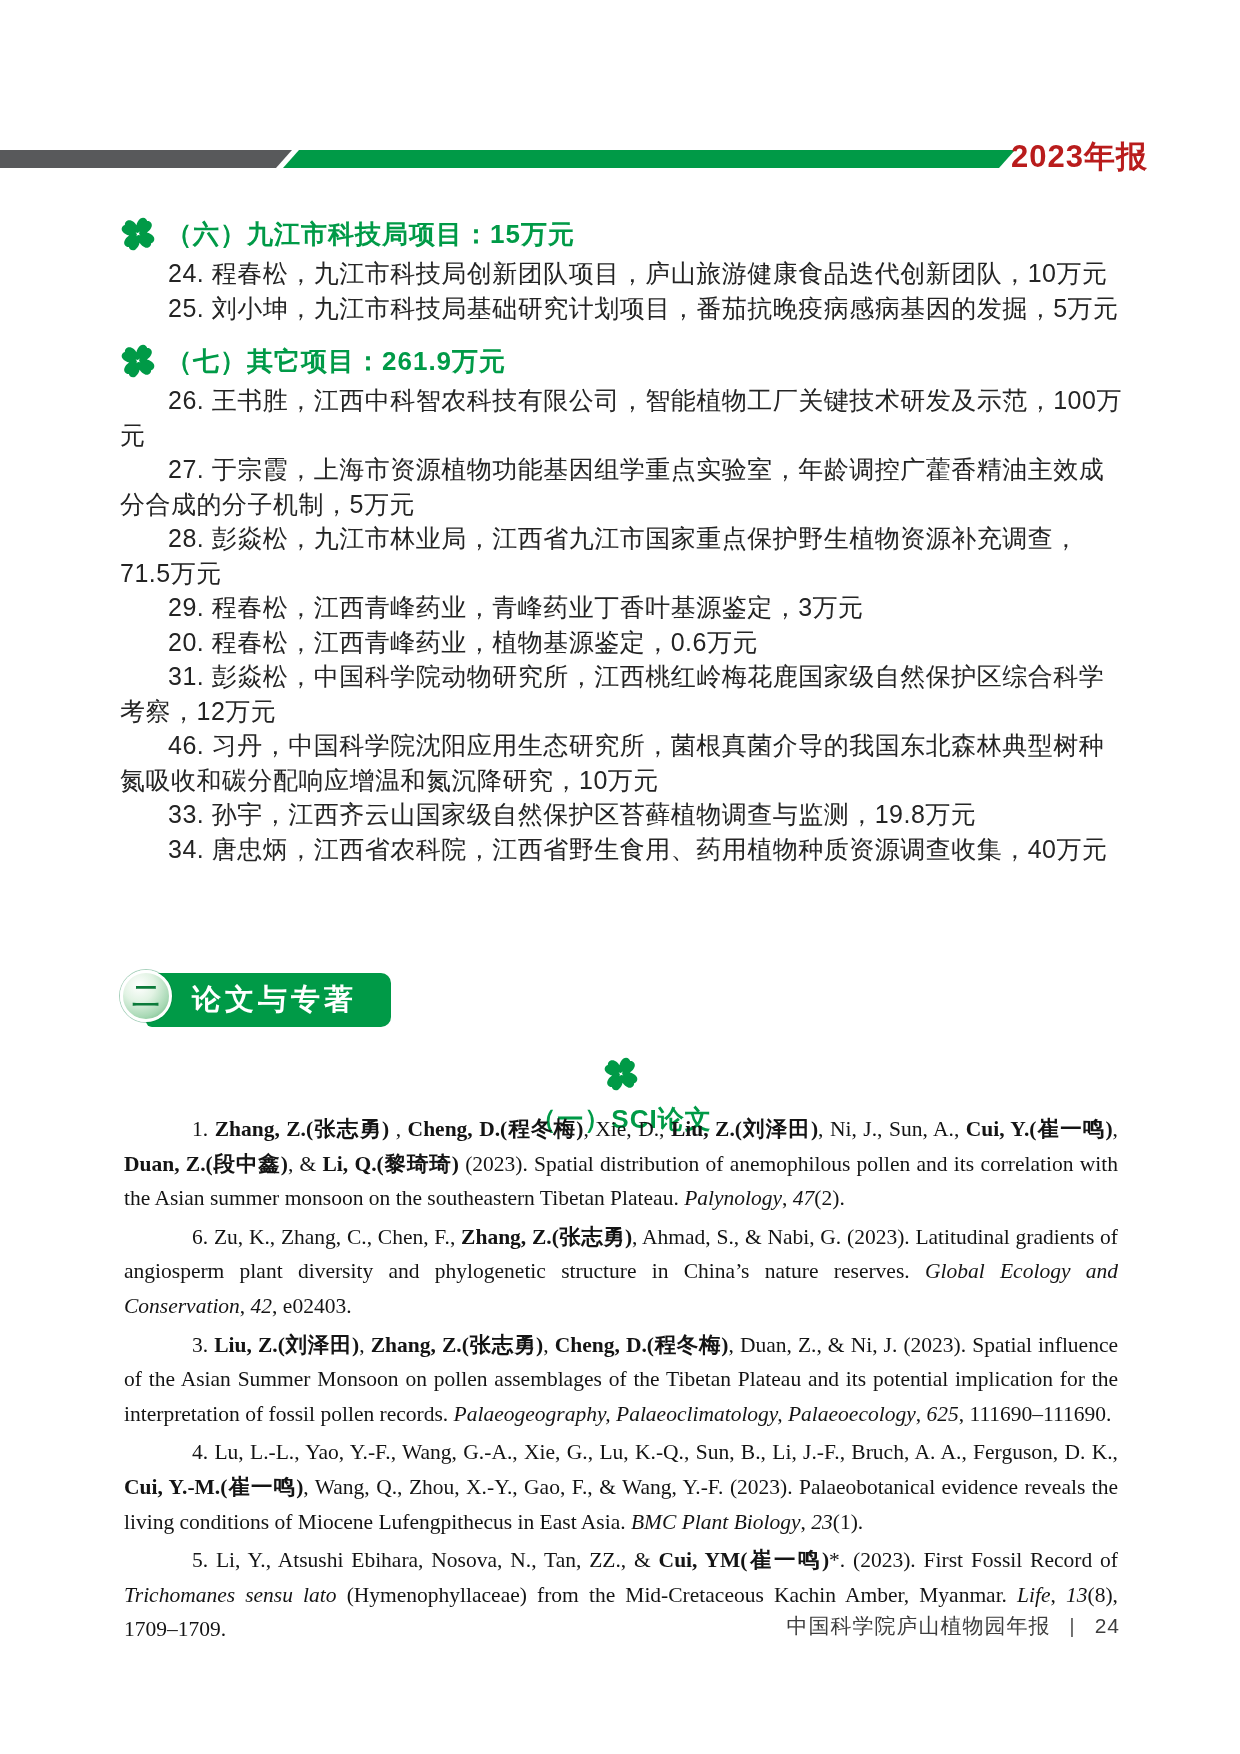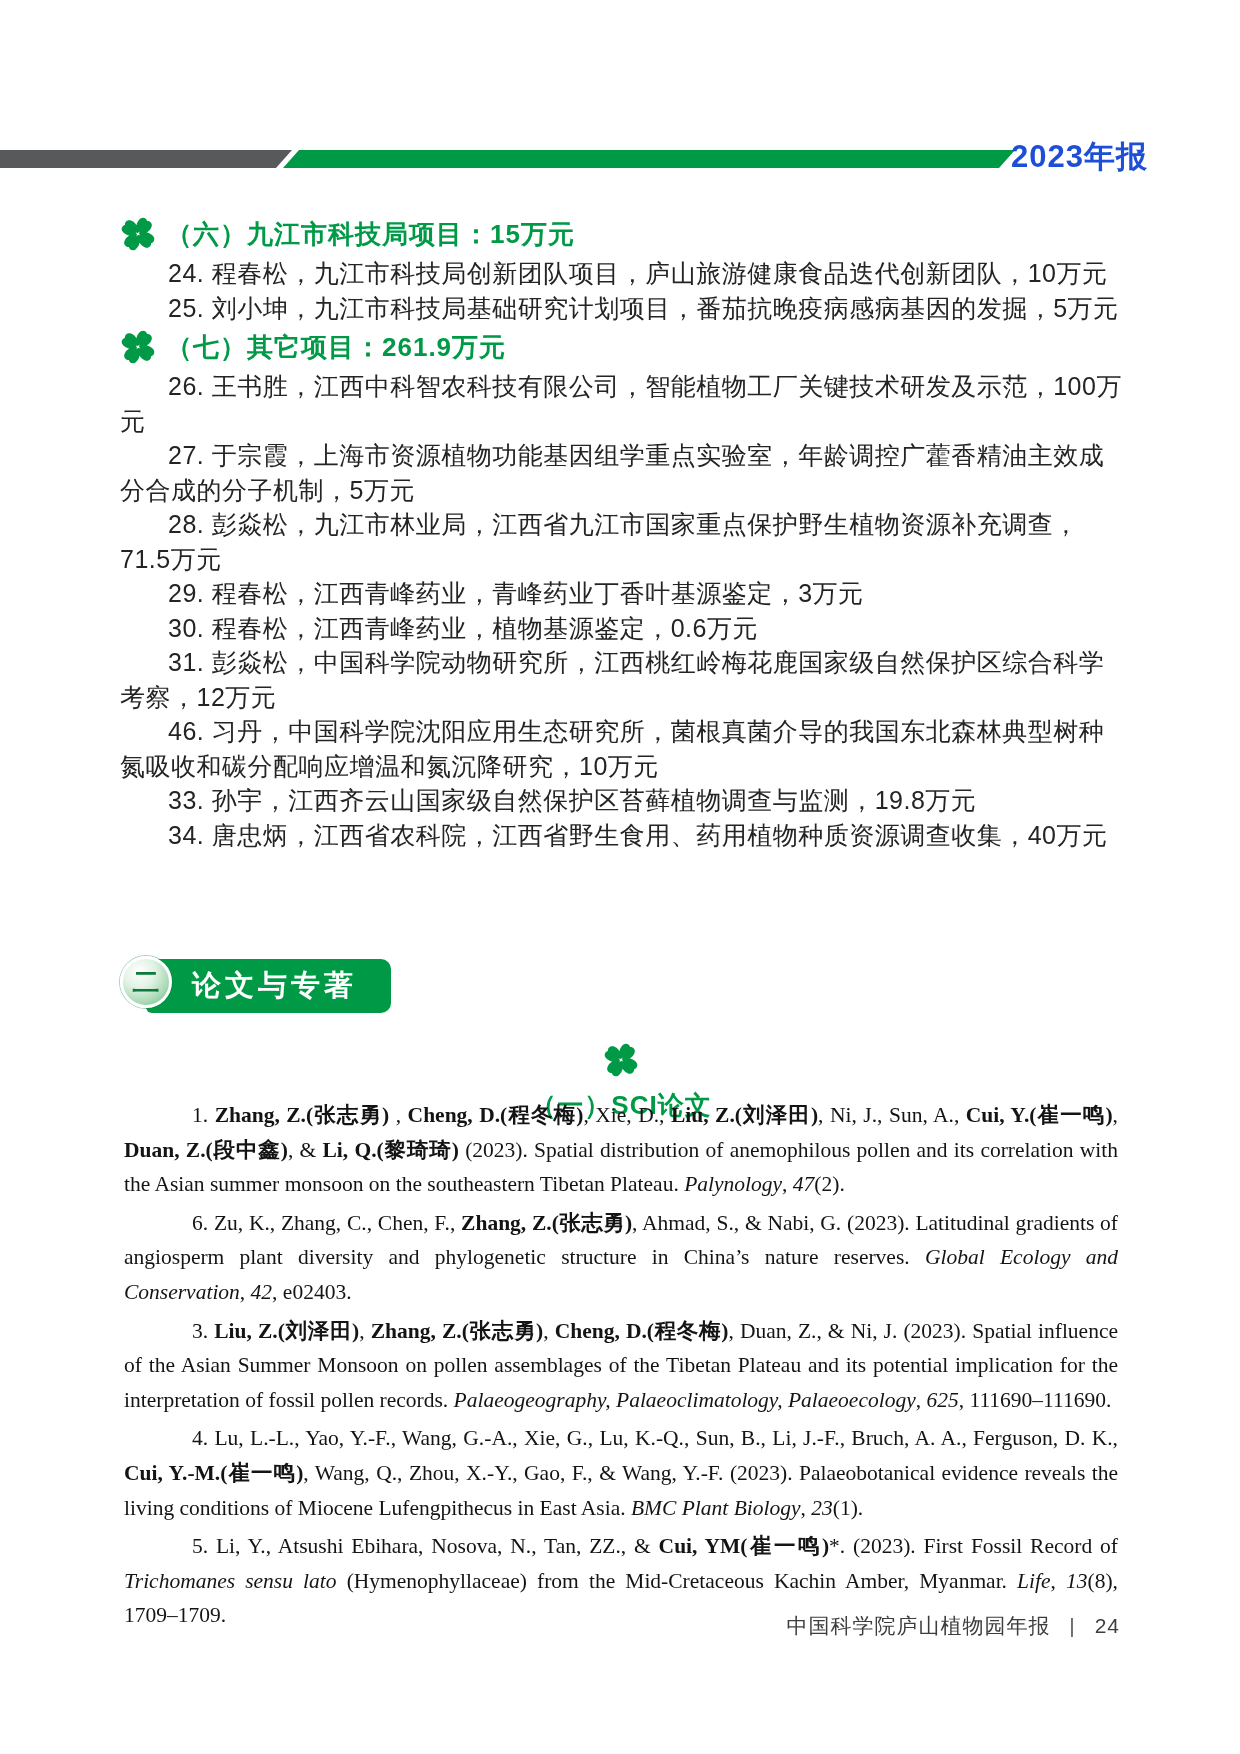--- a/index.html
+++ b/index.html
@@ -18,34 +18,34 @@
     background:#58595b;
     clip-path:polygon(0 0,292px 0,276px 100%,0 100%);
   }
   .stripe-green{
     position:absolute;left:283px;top:150px;width:732px;height:18px;
     background:#009a47;
     clip-path:polygon(16px 0,732px 0,716px 100%,0 100%);
   }
   .year-label{
     position:absolute;top:136px;right:92px;
-    font-size:31px;font-weight:bold;color:#1d4ed8;
+    font-size:31px;font-weight:bold;color:#b91c1c;
     letter-spacing:1px;
   }
   
   .content{position:absolute;top:212px;left:0;right:0;padding:0 118px 0 120px;}
   .sec-heading{
     display:flex;align-items:center;gap:10px;
     height:44px;margin:0;
   }
   .sec-heading .sec-title{
     color:#009a47;font-size:26px;font-weight:bold;letter-spacing:1px;
   }
   .clover{display:inline-flex;width:36px;height:36px;flex:0 0 auto;}
-  .sec7{}
+  .sec7{margin-top:14px;}
   .items p.item{
     margin:0;font-size:25px;line-height:34.5px;
     text-indent:48px;color:#242424;letter-spacing:0.5px;
   }
   
   .banner{position:relative;margin-top:104px;height:52px;width:fit-content;}
   .banner-rect{
     position:absolute;left:26px;top:3px;height:54px;
     background:#009a47;border-radius:6px 10px 10px 6px;
     display:flex;align-items:center;
@@ -123,21 +123,21 @@
             </g>
           </svg>
         </span>
         <span class="sec-title">（七）其它项目：261.9万元</span>
       </div>
       <div class="items">
           <p class="item"><span>26. </span>王书胜，江西中科智农科技有限公司，智能植物工厂关键技术研发及示范，100万元</p>
           <p class="item"><span>27. </span>于宗霞，上海市资源植物功能基因组学重点实验室，年龄调控广藿香精油主效成分合成的分子机制，5万元</p>
           <p class="item"><span>28. </span>彭焱松，九江市林业局，江西省九江市国家重点保护野生植物资源补充调查，71.5万元</p>
           <p class="item"><span>29. </span>程春松，江西青峰药业，青峰药业丁香叶基源鉴定，3万元</p>
-          <p class="item"><span>30. </span>程春松，江西青峰药业，植物基源鉴定，0.6万元</p>
+          <p class="item"><span>20. </span>程春松，江西青峰药业，植物基源鉴定，0.6万元</p>
           <p class="item"><span>31. </span>彭焱松，中国科学院动物研究所，江西桃红岭梅花鹿国家级自然保护区综合科学考察，12万元</p>
           <p class="item"><span>46. </span>习丹，中国科学院沈阳应用生态研究所，菌根真菌介导的我国东北森林典型树种氮吸收和碳分配响应增温和氮沉降研究，10万元</p>
           <p class="item"><span>33. </span>孙宇，江西齐云山国家级自然保护区苔藓植物调查与监测，19.8万元</p>
           <p class="item"><span>34. </span>唐忠炳，江西省农科院，江西省野生食用、药用植物种质资源调查收集，40万元</p>
         </div>
     </div>
 
     <div class="banner">
       <div class="banner-rect">
         <span class="banner-title">论文与专著</span>

